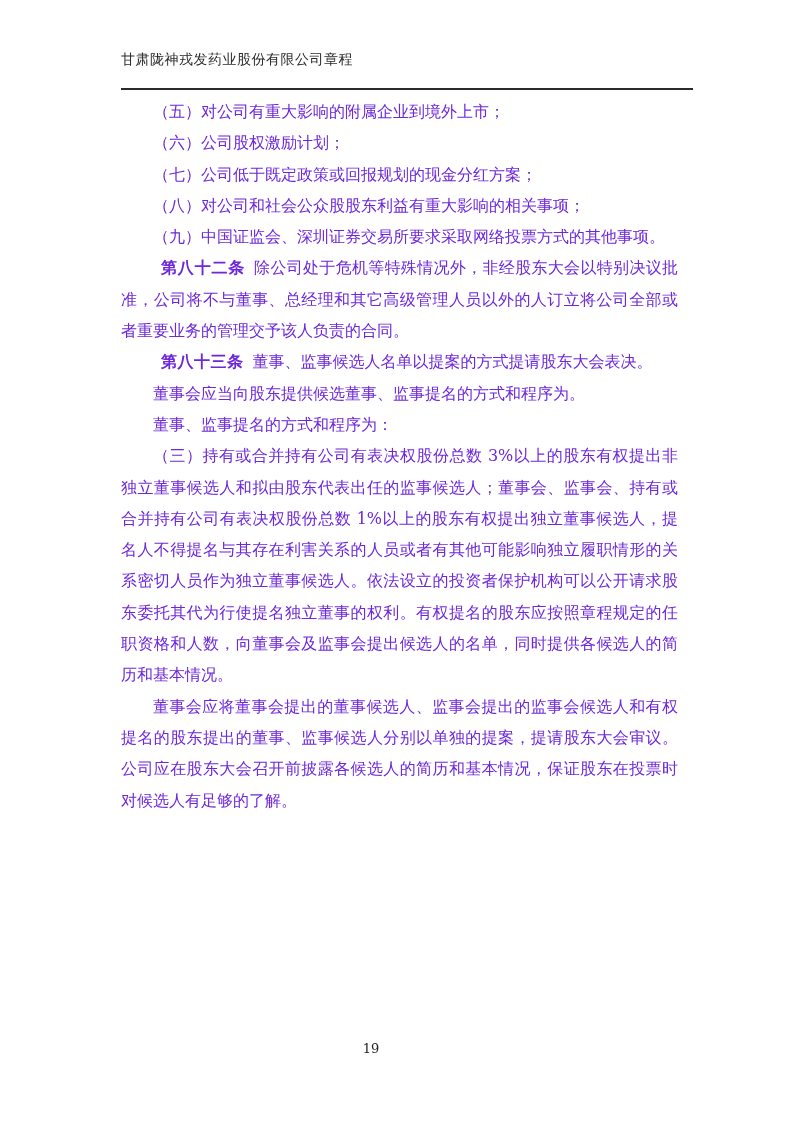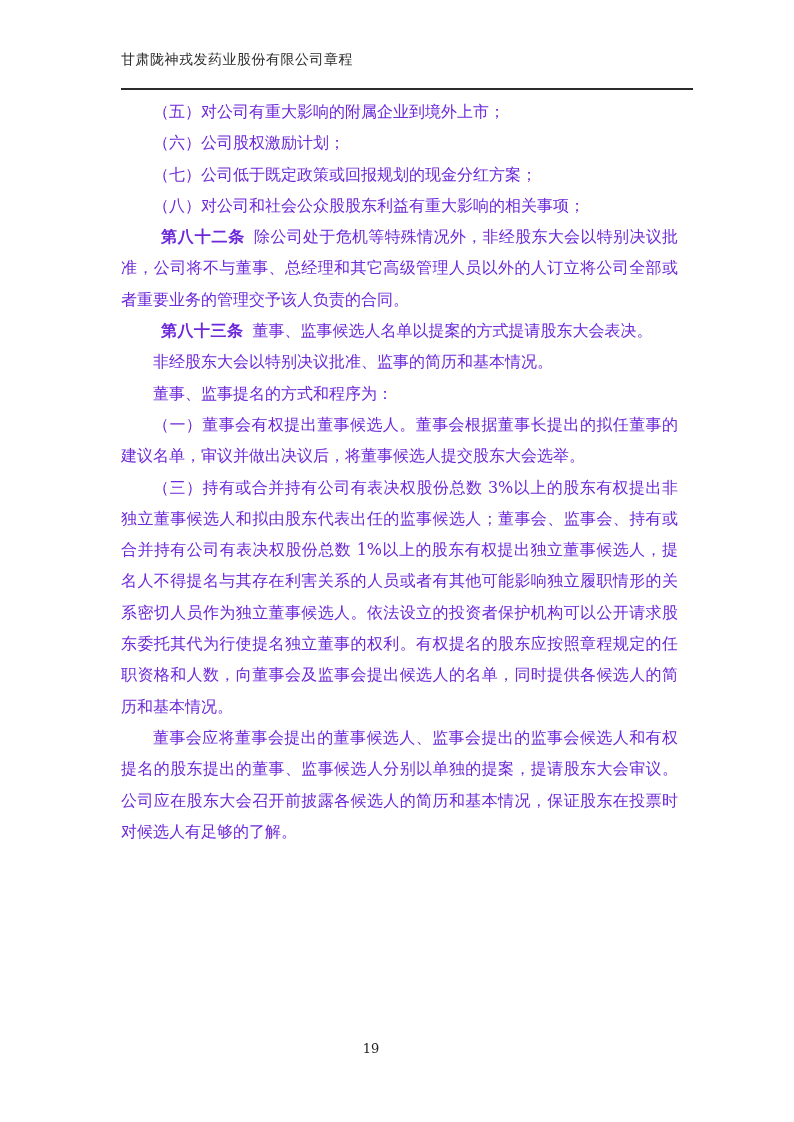--- a/index.html
+++ b/index.html
@@ -67,28 +67,28 @@
 
   <div class="doc-header">
     <span class="header-title">甘肃陇神戎发药业股份有限公司章程</span>
   </div>
 
   <div class="doc-body">
     <p class="para">（五）对公司有重大影响的附属企业到境外上市；</p>
     <p class="para">（六）公司股权激励计划；</p>
     <p class="para">（七）公司低于既定政策或回报规划的现金分红方案；</p>
     <p class="para">（八）对公司和社会公众股股东利益有重大影响的相关事项；</p>
+    <p class="para">（九）中国证监会、深圳证券交易所要求采取网络投票方式的其他事项。</p>
 
     <p class="para"><b class="article-label">第八十二条</b><span class="article-text">除公司处于危机等特殊情况外，非经股东大会以特别决议批准，公司将不与董事、总经理和其它高级管理人员以外的人订立将公司全部或者重要业务的管理交予该人负责的合同。</span></p>
 
     <p class="para"><b class="article-label">第八十三条</b><span class="article-text">董事、监事候选人名单以提案的方式提请股东大会表决。</span></p>
 
-    <p class="para">非经股东大会以特别决议批准、监事的简历和基本情况。</p>
+    <p class="para">董事会应当向股东提供候选董事、监事提名的方式和程序为。</p>
     <p class="para">董事、监事提名的方式和程序为：</p>
-    <p class="para">（一）董事会有权提出董事候选人。董事会根据董事长提出的拟任董事的建议名单，审议并做出决议后，将董事候选人提交股东大会选举。</p>
     <p class="para">（三）持有或合并持有公司有表决权股份总数 3%以上的股东有权提出非独立董事候选人和拟由股东代表出任的监事候选人；董事会、监事会、持有或合并持有公司有表决权股份总数 1%以上的股东有权提出独立董事候选人，提名人不得提名与其存在利害关系的人员或者有其他可能影响独立履职情形的关系密切人员作为独立董事候选人。依法设立的投资者保护机构可以公开请求股东委托其代为行使提名独立董事的权利。有权提名的股东应按照章程规定的任职资格和人数，向董事会及监事会提出候选人的名单，同时提供各候选人的简历和基本情况。</p>
     <p class="para">董事会应将董事会提出的董事候选人、监事会提出的监事会候选人和有权提名的股东提出的董事、监事候选人分别以单独的提案，提请股东大会审议。公司应在股东大会召开前披露各候选人的简历和基本情况，保证股东在投票时对候选人有足够的了解。</p>
   </div>
 
   <div class="page-footer">
     <span class="page-number">19</span>
   </div>
 
 </div>
 

